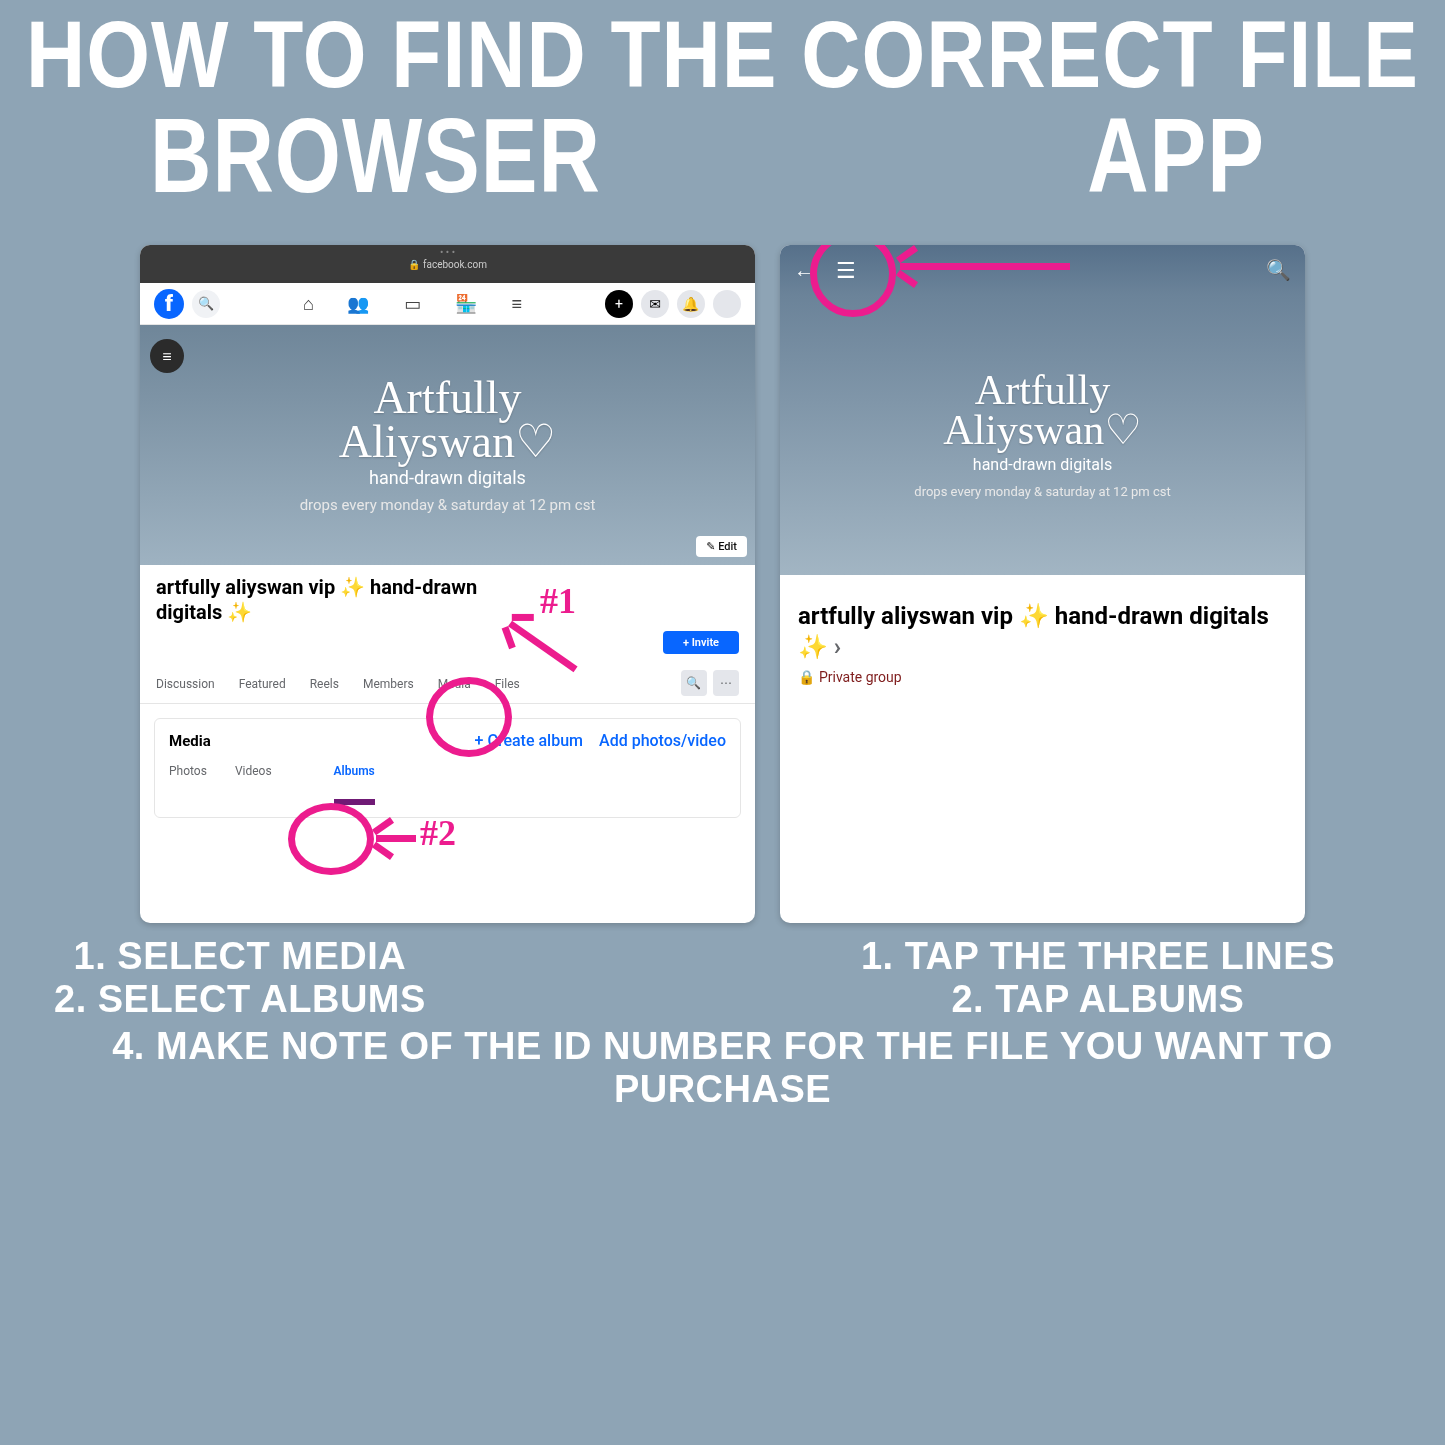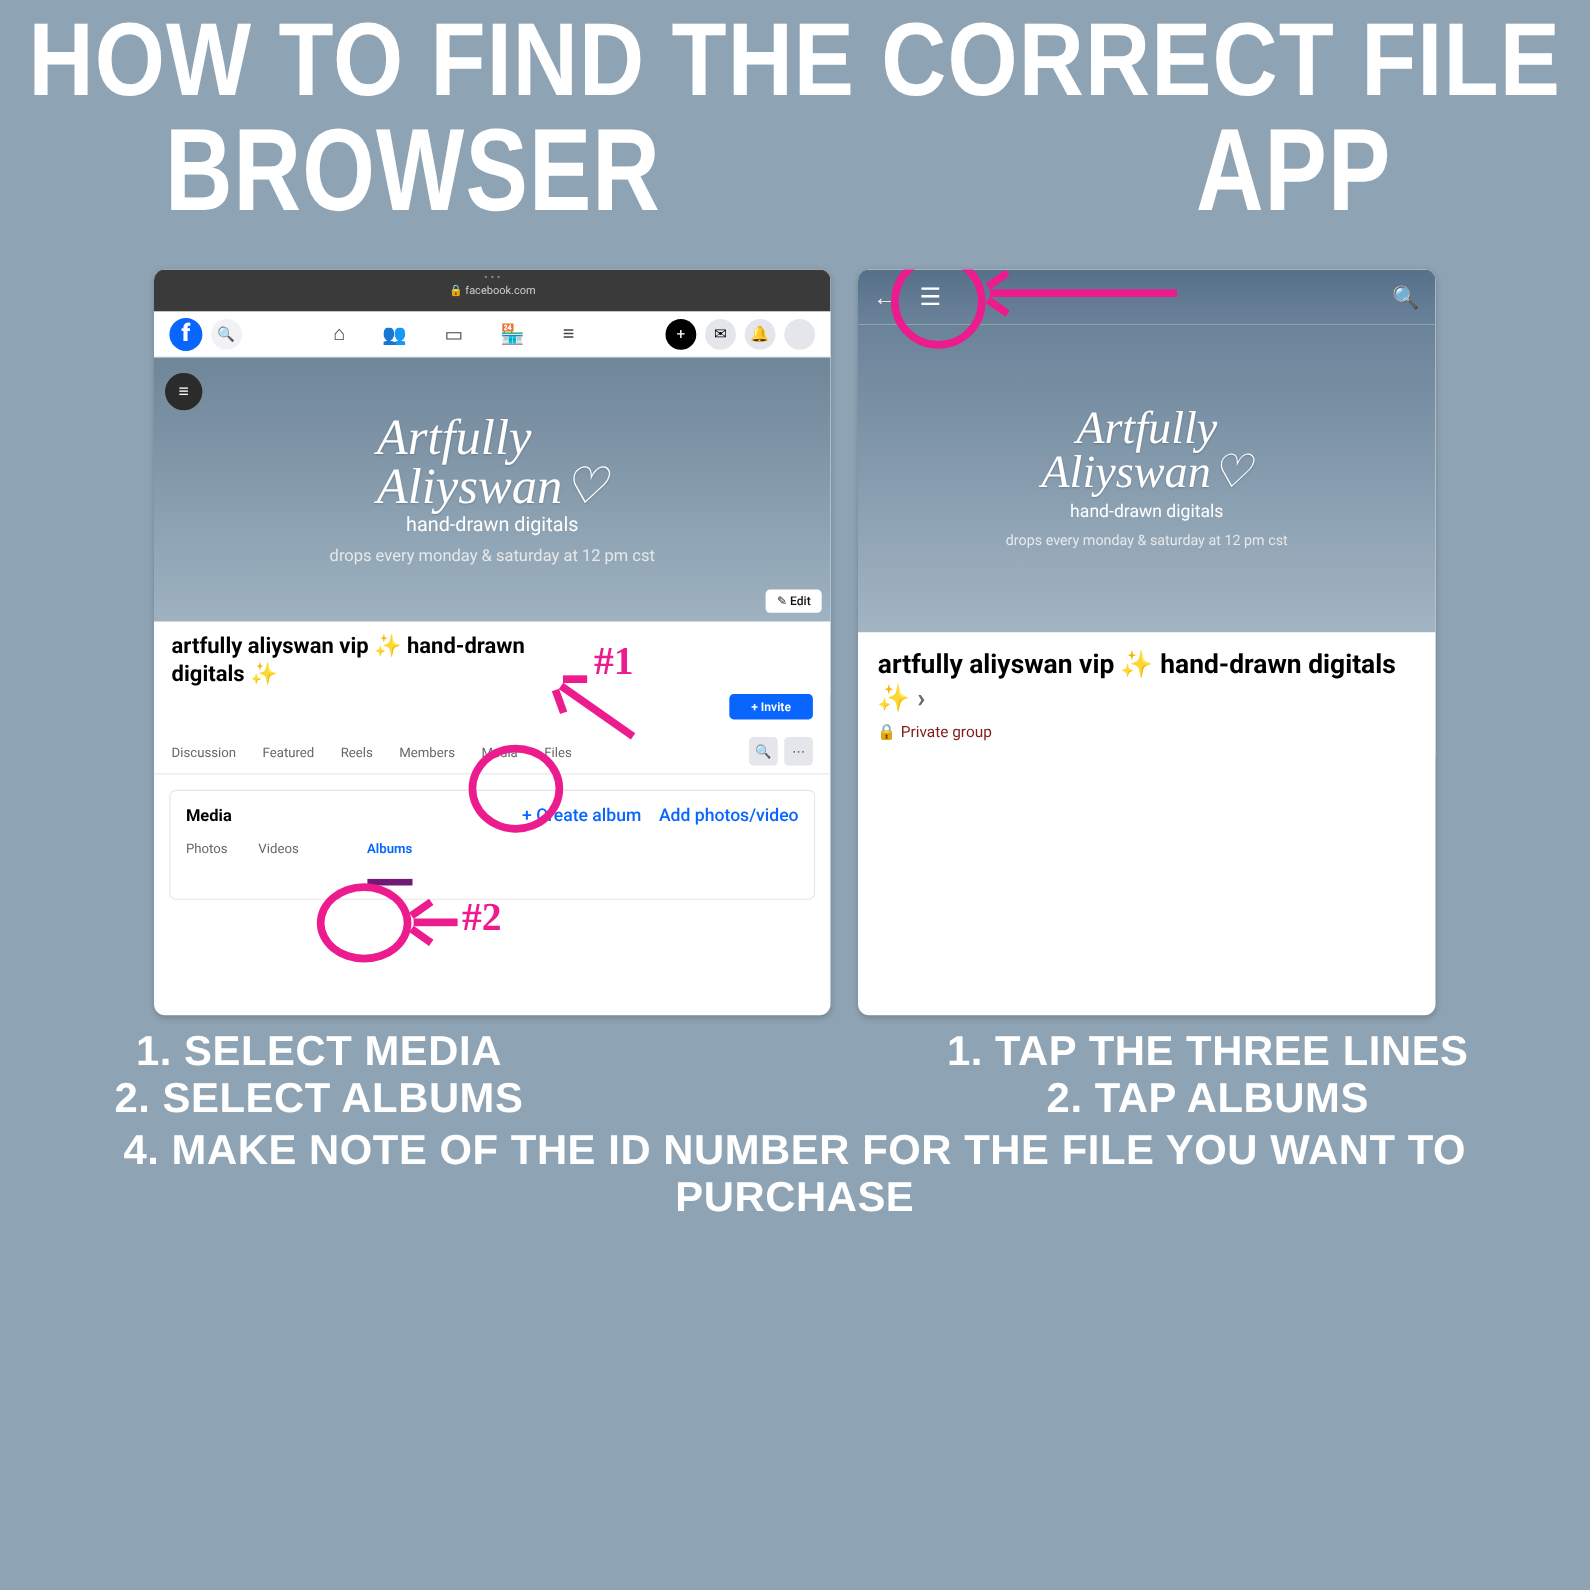--- a/index.html
+++ b/index.html
@@ -111,22 +111,22 @@
   }
   .cover .menu-circ {
     position: absolute; top: 14px; left: 10px;
     width: 34px; height: 34px; border-radius: 50%;
     background: #2b2b2b; color:#fff;
     display:flex; align-items:center; justify-content:center;
     font-size:16px;
   }
   .brand-name {
     font-family: cursive;
-    font-style: italic;
     font-size: 46px;
+    text-align: center;
     line-height: 0.95;
     text-shadow: 0 1px 2px rgba(0,0,0,0.2);
   }
   .cover .tag1 { font-size: 18px; margin-top: 4px;}
   .cover .tag2 { font-size: 15px; color:#e8e8e8; margin-top:8px;}
   .edit-btn {
     position: absolute; right: 8px; bottom: 8px;
     background: #fff; color: #111;
     padding: 4px 10px; border-radius: 4px;
     font-size: 11px; font-weight: 500;
@@ -206,21 +206,21 @@
     display:flex; flex-direction:column; align-items:center; justify-content:center;
     color:#fff; text-align:center;
   }
   .app-cover .brand-name { font-size: 42px;}
   .app-cover .tag1 { font-size: 16px; margin-top:4px;}
   .app-cover .tag2 { font-size: 13px; color:#e8e8e8; margin-top:10px;}
   .app-group {
     background:#fff; padding: 14px 18px;
   }
   .app-group-title {
-    font-size: 24px; font-weight: 700; line-height:1.3;
+    font-size: 24px; font-weight: 700; line-height:1.3;margin-top:12px;
   }
   .app-private {
     color: #7f1d1d; font-size: 14px; margin-top: 6px;
   }
   .pink-circle {
     position: absolute;
     border: 7px solid #EC1C8E;
     border-radius: 50%;
   }
   .pink-arrow {
@@ -244,21 +244,21 @@
     font-size: 36px;
   }
 
   
   .instructions {
     margin-top: 12px;
     text-align: center;
   }
   .instr-cols {
     display:flex; justify-content: space-between;
-    padding: 0 110px 0 104px;
+    padding: 0 110px 0 54px;
   }
   .instr-col { text-align:center; }
   .instr-line {
     color:#fff;
     font-family: "Arial Black", Impact, sans-serif;
     font-weight: 900;
     font-size: 38px;
     letter-spacing: 0.5px;
   }
   .instr-wide {

